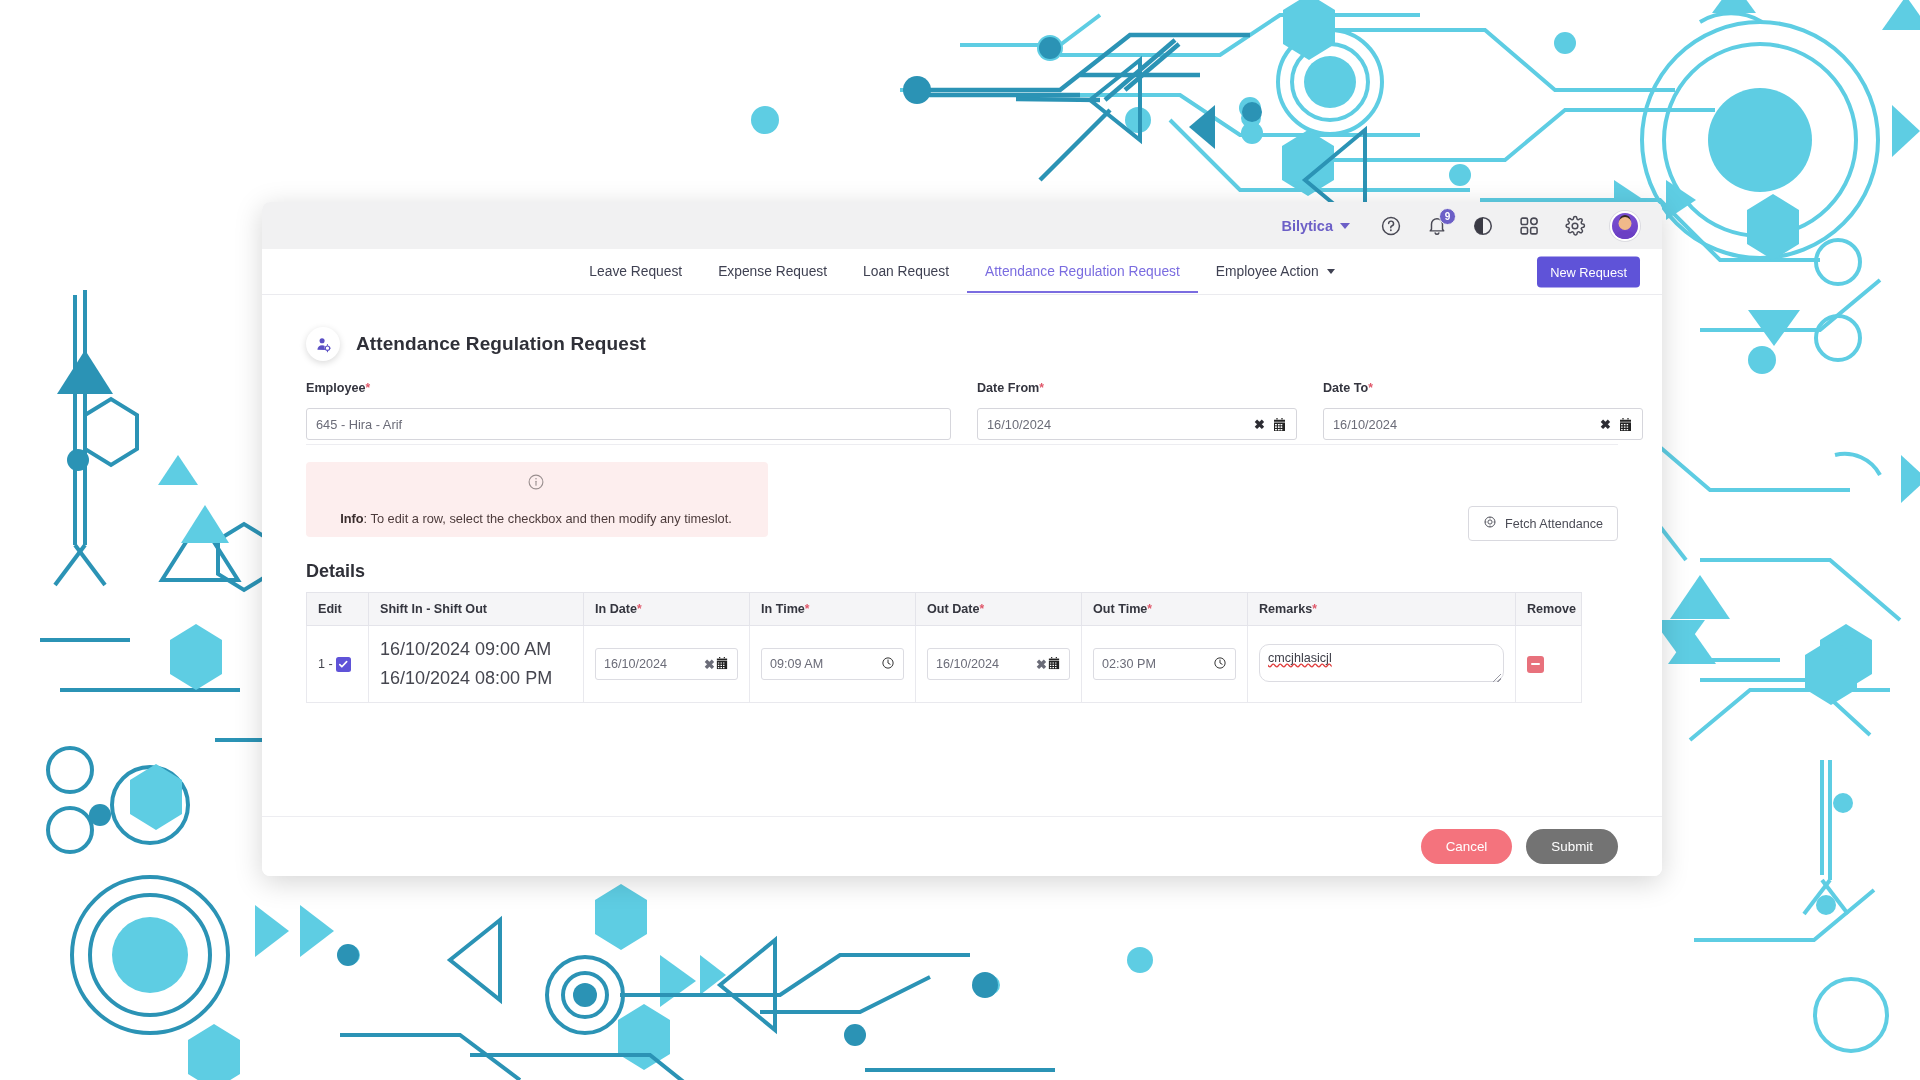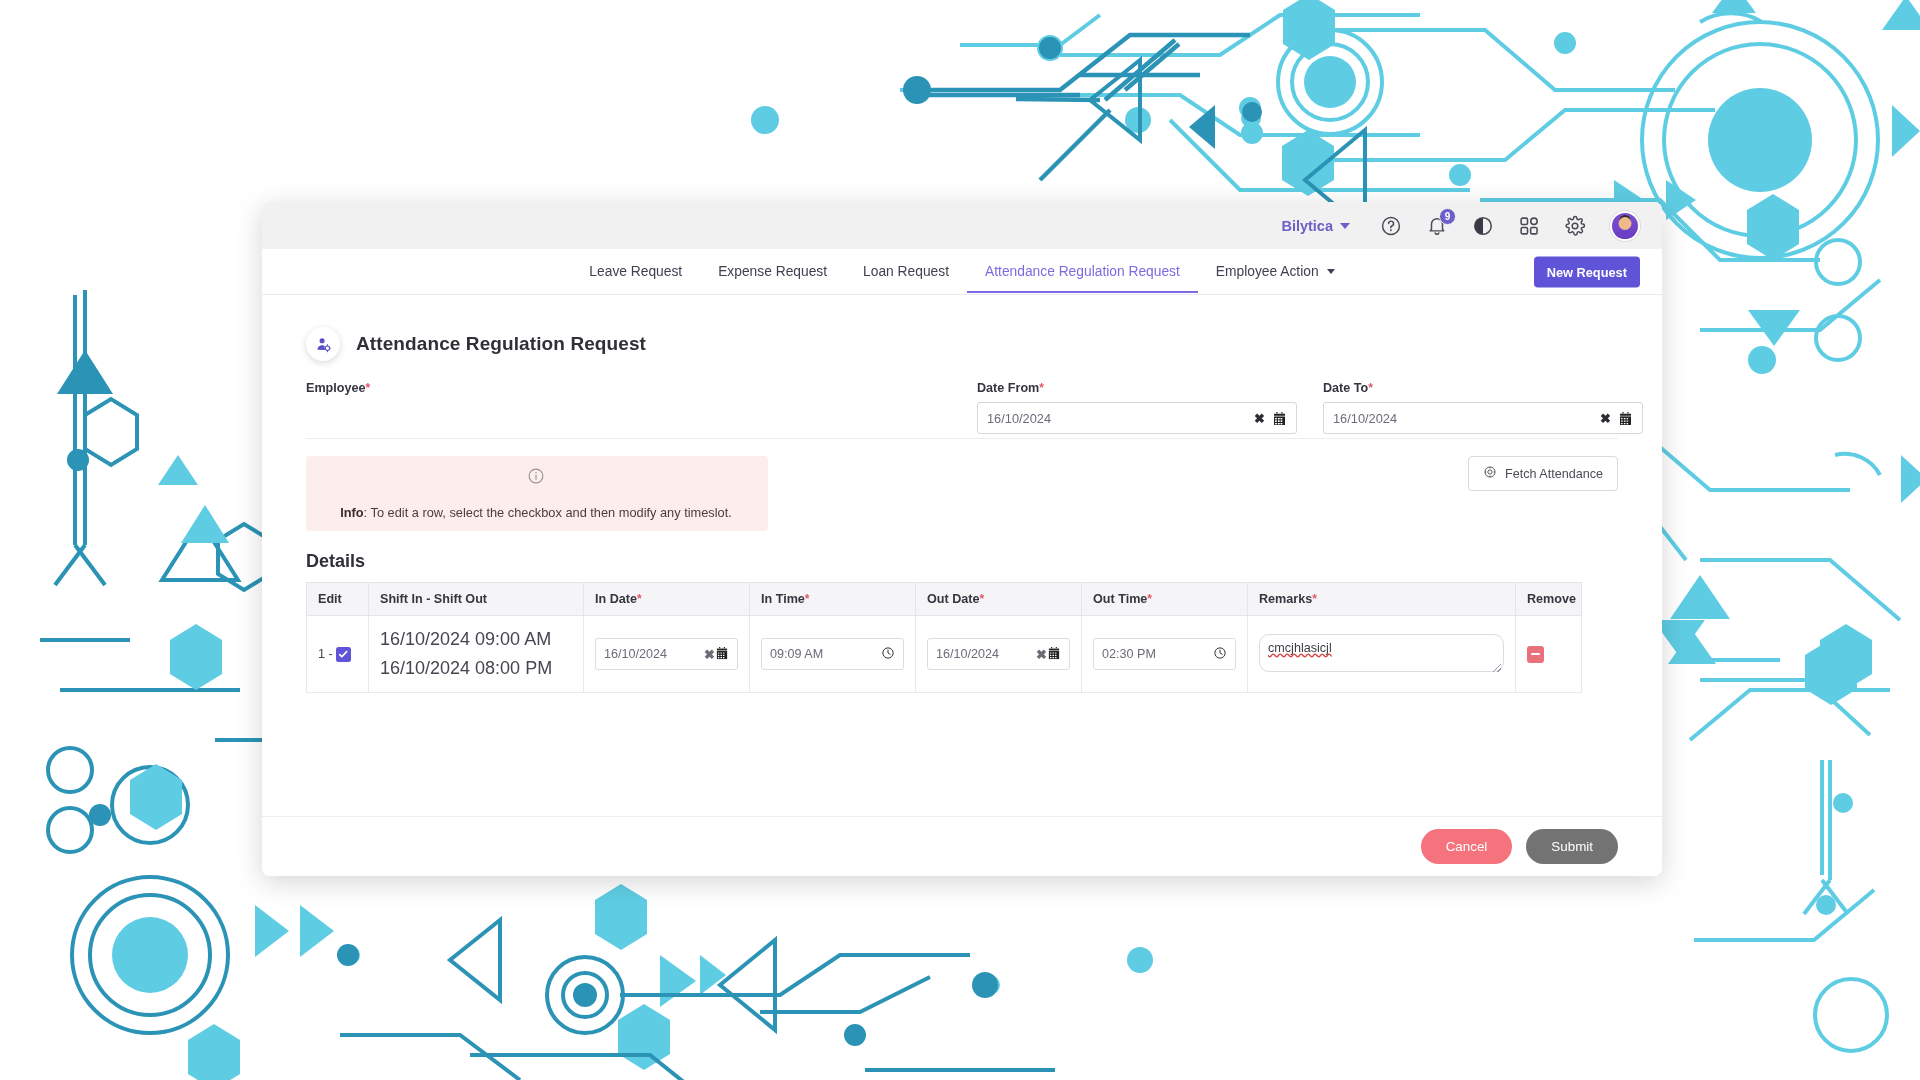--- a/index.html
+++ b/index.html
@@ -86,21 +86,21 @@
     padding: 13px 18px 12px; cursor:pointer; white-space:nowrap;
     border-bottom: 2.5px solid transparent;
   }
   .tab.active { color:#7a6ce0; border-bottom-color:#7a6ce0; }
   .tab .tchev { display:inline-block; margin-left:8px; width:0;height:0;
     border-left:4.5px solid transparent;border-right:4.5px solid transparent;border-top:5.5px solid #3f4152;
     vertical-align: middle; }
   #new-request-btn {
     position:absolute; right: 22px; top: 50%; transform: translateY(-50%);
     background:#5f53d8; color:#fff; border:none; border-radius:4px;
-    font-size:12.8px; font-weight:700; padding: 8px 13px; cursor:pointer;
+    font-size:12.8px; font-weight:400; padding: 8px 13px; cursor:pointer;
     font-family: "Liberation Sans", sans-serif;
   }
 
   
   #modal-body {
     flex: 1 1 auto; overflow-y: scroll; background:#fff;
     padding: 20px 44px 10px 44px;
     position: relative;
   }
   #modal-body::-webkit-scrollbar { width: 10px; }
@@ -117,21 +117,21 @@
   #page-title { font-size:19px; font-weight:700; color:#2f3038; letter-spacing:.1px; }
 
   
   #form-grid {
     display:grid;
     grid-template-columns: 645px 320px 320px;
     column-gap: 26px;
     padding-bottom: 4px;
     border-bottom: 1px solid #ededf1;
   }
-  .field-label { font-size:12.6px; font-weight:700; color:#34353f; margin-bottom:7px; }
+  .field-label { font-size:12.6px; font-weight:700; color:#34353f; margin-bottom:13px; }
   .req { color:#e0586a; font-size:12px; }
   .input-box {
     height:32px; border:1px solid #d6d6dc; border-radius:3px; background:#fff;
     display:flex; align-items:center; padding: 0 9px;
     font-size:12.8px; color:#6b6c78;
   }
   .input-box .val { flex:1 1 auto; }
   .input-box .ic { margin-left:7px; color:#2c2c33; display:flex; align-items:center; }
   .clear-x { font-size:13px; font-weight:700; cursor:pointer; }
 
@@ -141,20 +141,21 @@
     display:flex; align-items:center; gap:17px;
     padding: 11px 16px 11px 14px; width: 462px;
     font-size:12.8px; color:#4c3b3b;flex-direction:column;
   }
   #info-banner .ibold { font-weight:700; color:#3a2d2d; }
   #fetch-btn {
     background:#fff; border:1px solid #d9d9df; border-radius:4px;
     font-size:12.6px; color:#4b4c56; padding: 8px 14px;
     display:flex; align-items:center; gap:8px; cursor:pointer;
     font-family: "Liberation Sans", sans-serif;
+    margin-top: 44px;
   }
 
   #details-title { font-size:18px; font-weight:700; color:#2f3038; margin: 20px 0 10px; }
 
   
   table#details-table { width: 1268px; border-collapse: collapse; table-layout: fixed; }
   #details-table thead th {
     background:#f5f5f7; border:1px solid #e4e4ea;
     text-align:left; font-size:12.6px; font-weight:700; color:#35363f;
     padding: 9px 11px; height:33px;
@@ -444,20 +445,23 @@
       </div>
       <div id="page-title">Attendance Regulation Request</div>
     </div>
 
     <div id="form-grid">
 
       <div>
         <div class="field-label">
           <span>Employee</span><span class="req">*</span>
         </div>
+        <div class="input-box">
+          <span class="val">645 - Hira - Arif</span>
+        </div>
       </div>
 
       <div>
         <div class="field-label">
           <span>Date From</span><span class="req">*</span>
         </div>
         <div class="input-box">
           <span class="val">16/10/2024</span>
           <span class="ic clear-x">✖</span>
           <span class="ic">

